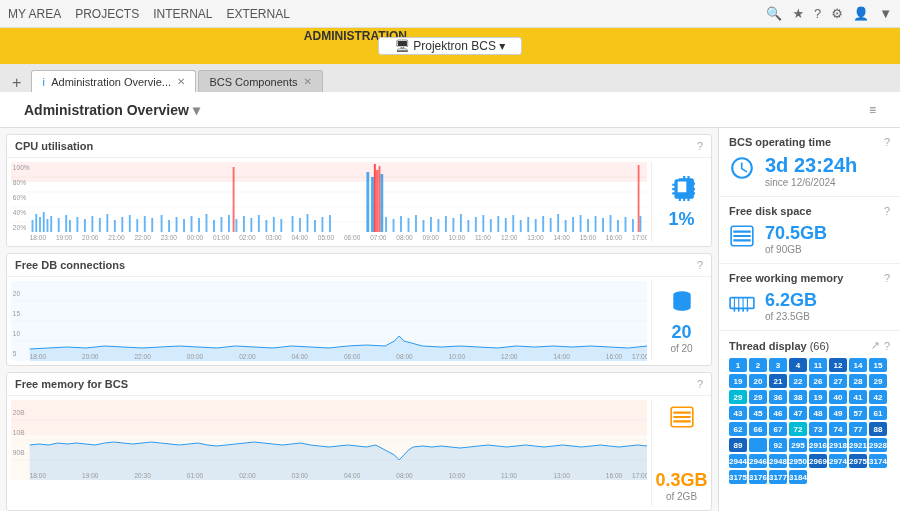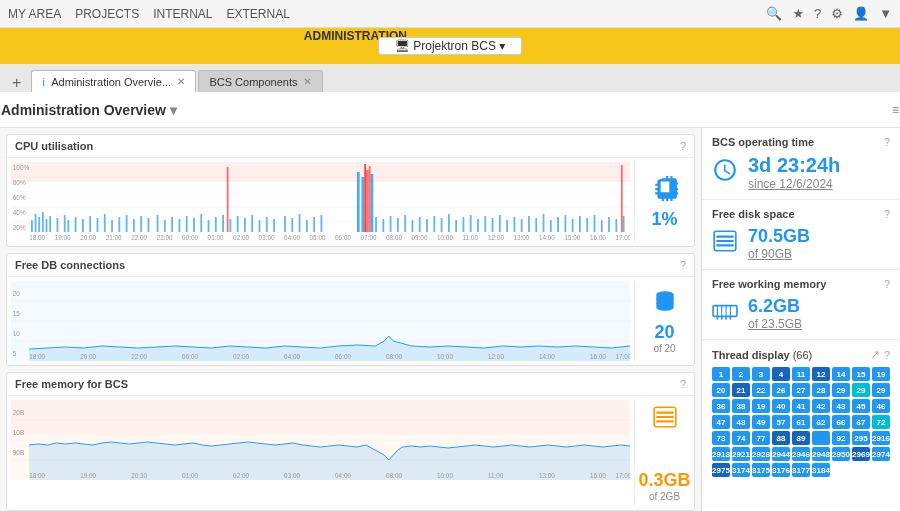--- a/index.html
+++ b/index.html
@@ -71,21 +71,21 @@
     .tab.active { background: #fff; }
     .tab-close { color: #888; font-size: 10px; cursor: pointer; }
     .tab-add { background: none; border: none; font-size: 16px; color: #666; cursor: pointer; padding: 0 4px; margin-right: 4px; }
 
     
     #page-header {
       background: #fff;
       border-bottom: 1px solid #ddd;
       display: flex;
       align-items: center;
-      padding: 6px 1px;
+      padding: 6px 24px;
       height: 36px;
     }
     #page-title { font-size: 14px; font-weight: 600; display: flex; align-items: center; gap: 4px; }
     .page-header-right { margin-left: auto; color: #888; cursor: pointer; }
 
     
     #main {
       display: flex;
       height: calc(511px - 28px - 36px - 28px - 36px);
       overflow: hidden;
@@ -135,21 +135,21 @@
       border-left: 1px solid #eee;
       padding: 4px;
     }
     .panel-stat-value { font-size: 18px; font-weight: 700; color: #2196F3; text-align: center; }
     .panel-stat-sub { font-size: 10px; color: #888; text-align: center; }
     .panel-icon { color: #2196F3; font-size: 22px; margin-bottom: 2px; }
     .panel-icon.orange { color: #FF9800; }
 
     
     #right-panel {
-      width: 199px;
+      width: 182px;
       background: #fff;
       border-left: 1px solid #ddd;
       overflow-y: auto;
     }
 
     .right-section {
       border-bottom: 1px solid #eee;
       padding: 8px 10px;
     }
     .right-section-header {
@@ -161,21 +161,21 @@
     .right-help { color: #aaa; font-size: 11px; cursor: pointer; }
 
     .right-stat {
       display: flex;
       align-items: center;
       gap: 10px;
     }
     .right-stat-icon { font-size: 22px; color: #2196F3; }
     .right-stat-value { font-size: 20px; font-weight: 700; color: #2196F3; }
     .right-stat-value.large { font-size: 18px; }
-    .right-stat-sub { font-size: 12px; color: #888; text-decoration: underline; }
+    .right-stat-sub { font-size: 10px; color: #888; }
 
     
     .thread-grid {
       display: flex;
       flex-wrap: wrap;
       gap: 2px;
       margin-top: 4px;
     }
     .thread-cell {
       width: 18px;

